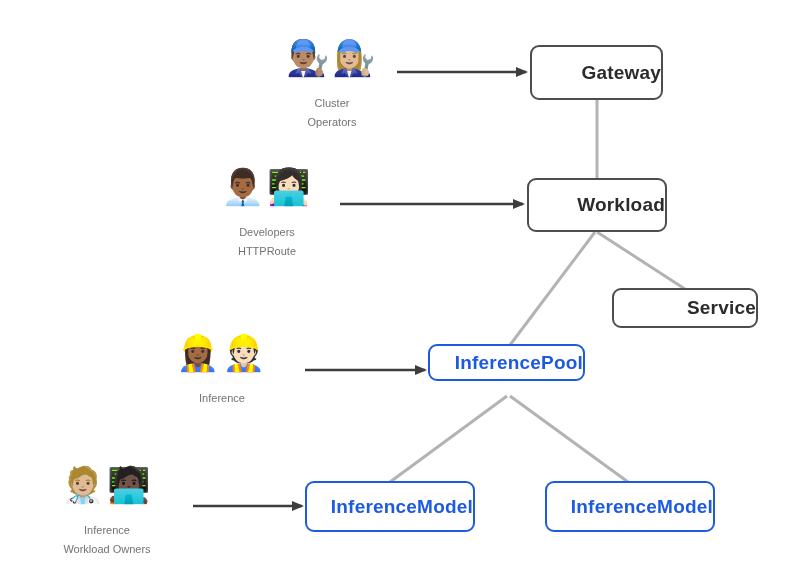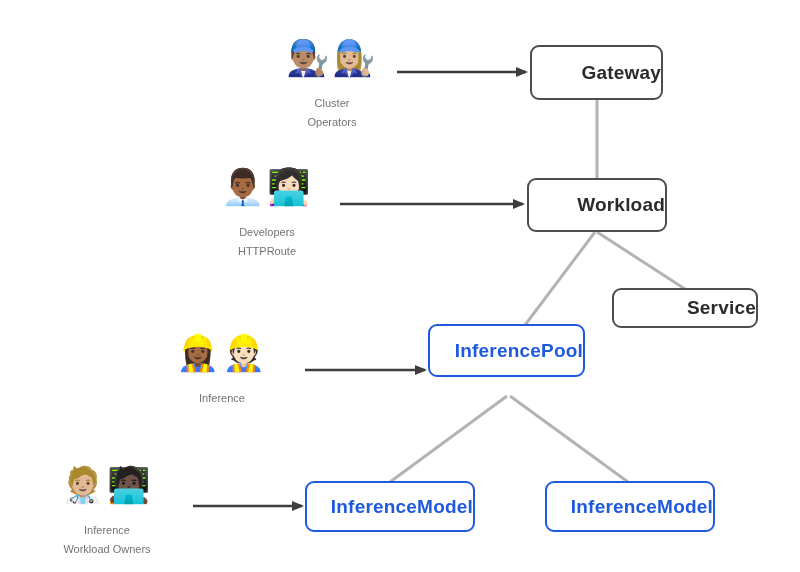--- a/index.html
+++ b/index.html
@@ -36,21 +36,21 @@
     border: 2.5px solid #4d4d4d;
     color: #2b2b2b;
   }
   .node.blue {
     border: 2px solid #1e5ae0;
     color: #1e5ae0;
   }
   .node-gateway        { left: 530px; top: 45px;  width: 133px; height: 55px; }
   .node-httproute      { left: 527px; top: 178px; width: 140px; height: 54px; }
   .node-service        { left: 612px; top: 288px; width: 146px; height: 40px; }
-  .node-inferencepool  { left: 428px; top: 324px; width: 157px; height: 53px; }
+  .node-inferencepool  { left: 428px; top: 344px; width: 157px; height: 37px; }
   .node-inferencemodel-left  { left: 305px; top: 481px; width: 170px; height: 51px; }
   .node-inferencemodel-right { left: 545px; top: 481px; width: 170px; height: 51px; }
 
   .persona {
     position: absolute;
     width: 170px;
     text-align: center;
   }
   .persona .emojis {
     font-size: 35px;

